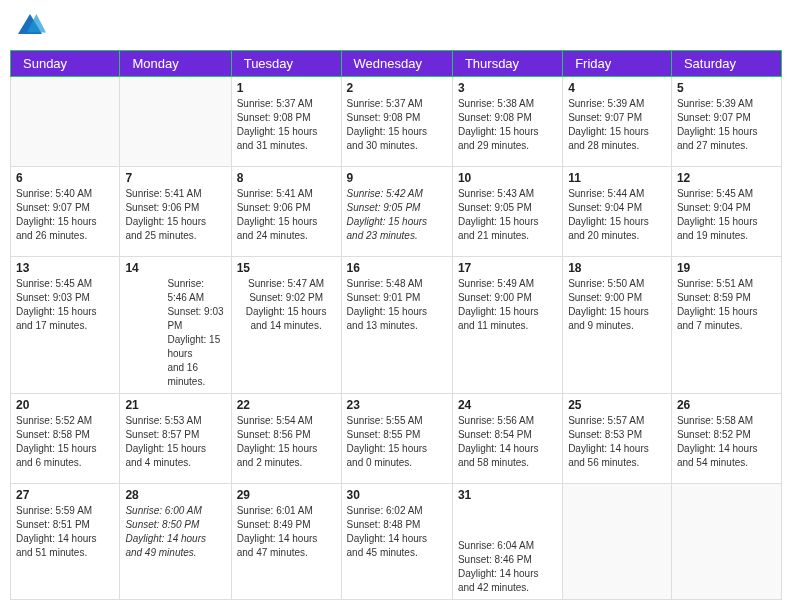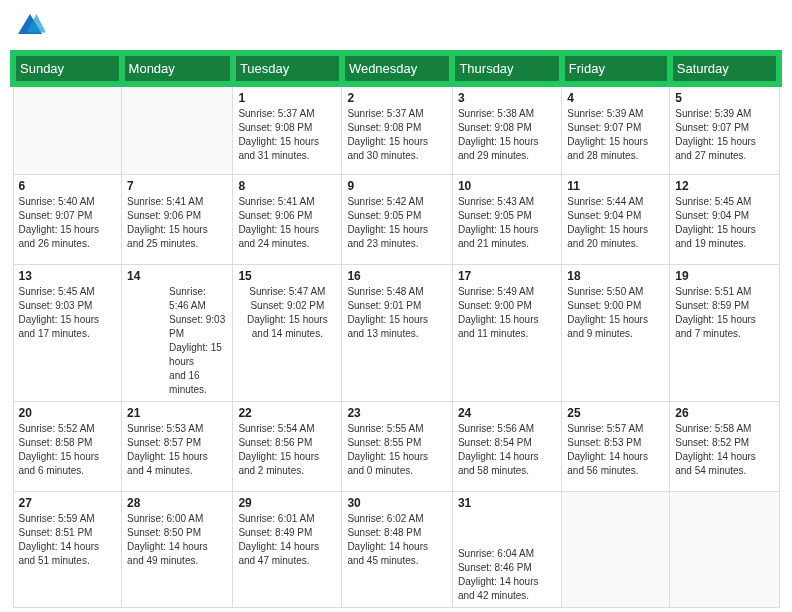--- a/index.html
+++ b/index.html
@@ -53,26 +53,26 @@
     .location-title {
       font-size: 16px;
       color: #333;
     }
     .calendar {
       width: 100%;
       border-collapse: collapse;
       border: 1px solid #ccc;
     }
     .calendar th {
-      background: #15803d;
+      background: #6d28d9;
       color: #fff;
-      padding: 5px 4px;
+      padding: 5px 12px;
       font-size: 13px;
       text-align: left;
-      border: 6px solid #22c55e;
+      border: 1px solid #22c55e;
       font-weight: normal;
     }
     .calendar td {
       vertical-align: top;
       padding: 4px 5px;
       font-size: 10.5px;
       color: #222;
       border: 1px solid #ddd;
       width: 113px;
       min-height: 80px;
@@ -185,21 +185,21 @@
         </td>
         <td>
           <div class="day-num">8</div>
           <div class="day-info" style="white-space: pre-line;">Sunrise: 5:41 AM
 Sunset: 9:06 PM
 Daylight: 15 hours
 and 24 minutes.</div>
         </td>
         <td>
           <div class="day-num">9</div>
-          <div class="day-info" style="white-space: pre-line;">Sunrise: 5:42 AM
+          <div class="day-info" style="white-space: pre-line; font-style: italic;">Sunrise: 5:42 AM
 Sunset: 9:05 PM
 Daylight: 15 hours
 and 23 minutes.</div>
         </td>
         <td>
           <div class="day-num">10</div>
           <div class="day-info" style="white-space: pre-line;">Sunrise: 5:43 AM
 Sunset: 9:05 PM
 Daylight: 15 hours
 and 21 minutes.</div>
@@ -324,21 +324,21 @@
       <tr class="week-row">
         <td>
           <div class="day-num">27</div>
           <div class="day-info" style="white-space: pre-line;">Sunrise: 5:59 AM
 Sunset: 8:51 PM
 Daylight: 14 hours
 and 51 minutes.</div>
         </td>
         <td>
           <div class="day-num">28</div>
-          <div class="day-info" style="white-space: pre-line;">Sunrise: 6:00 AM
+          <div class="day-info" style="white-space: pre-line; font-style: italic;">Sunrise: 6:00 AM
 Sunset: 8:50 PM
 Daylight: 14 hours
 and 49 minutes.</div>
         </td>
         <td>
           <div class="day-num">29</div>
           <div class="day-info" style="white-space: pre-line;">Sunrise: 6:01 AM
 Sunset: 8:49 PM
 Daylight: 14 hours
 and 47 minutes.</div>

